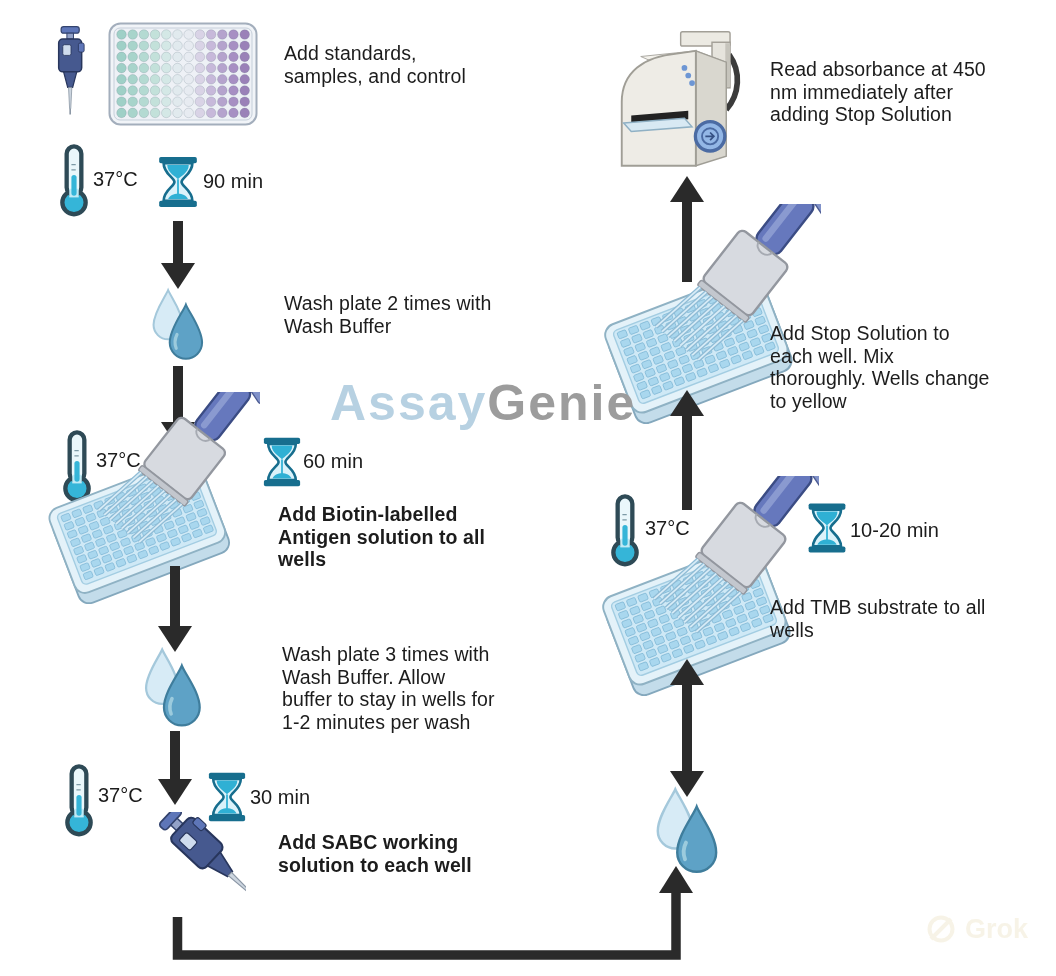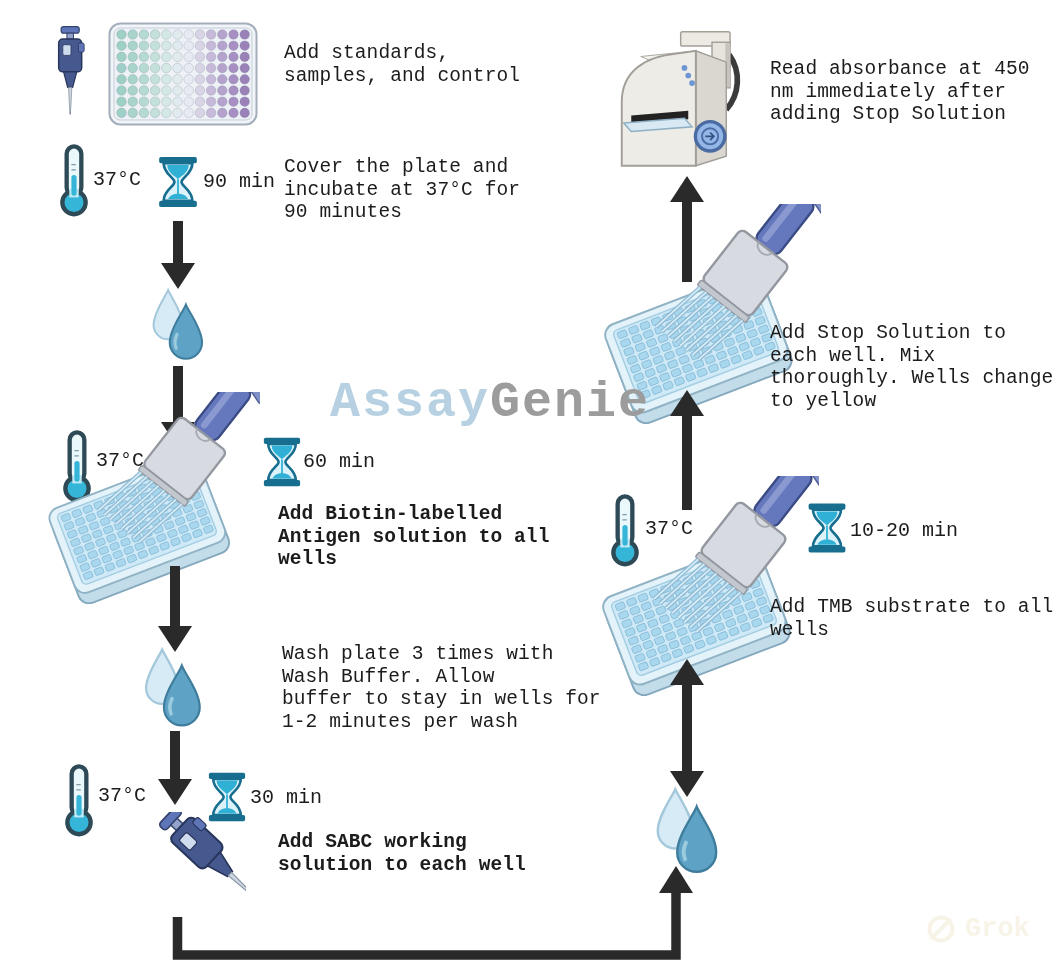--- a/index.html
+++ b/index.html
@@ -1,17 +1,17 @@
 <!DOCTYPE html>
 <html><head>
 <meta charset="utf-8">
 <style>
   html,body{margin:0;padding:0;background:#fff;}
   #canvas{position:relative;width:1056px;height:976px;background:#ffffff;overflow:hidden;
-          font-family:Liberation Mono, monospace;}
+          font-family:Liberation Sans, sans-serif;}
   .abs{position:absolute;}
   .step-text{font-size:19.5px;line-height:22.5px;color:#1c1c1c;white-space:pre-line;letter-spacing:.1px;}
   .bold{font-weight:700;}
   .icon-label{font-size:20px;color:#1c1c1c;white-space:nowrap;}
   .wm{font-size:50px;font-weight:700;letter-spacing:2px;white-space:nowrap;}
   .wm-a{color:#b7d1e2;}
   .wm-g{color:#9c9c9c;}
   .grok{display:flex;gap:9px;opacity:.55;}
   .grok-label{font-size:27px;font-weight:700;color:#f1ead4;}
   svg{display:block;}
@@ -176,36 +176,35 @@
         <use href="#sym-thermo"></use>
       </svg>
   </div>
   <div class="abs icon-label" style="left:93px;top:168px">37°C</div>
   <div class="abs" style="left:156px;top:156px;width:44px;height:52px">
     <svg width="44" height="52" viewBox="0 0 48 58">
         <use href="#sym-hour"></use>
       </svg>
   </div>
   <div class="abs icon-label" style="left:203px;top:170px">90 min</div>
-  <div class="abs step-text" style="left:284px;top:156px">Cover the plate and
-incubate at 37°C for
-90 minutes</div>
 
   <div class="abs" style="left:161px;top:221px">
     <svg width="34" height="68" viewBox="0 0 34 68">
       <rect x="12" y="0" width="10" height="44" fill="#2a2a2a"></rect>
       <polygon points="0,42 34,42 17,68" fill="#2a2a2a"></polygon>
     </svg>
   </div>
 
   <div class="abs" style="left:142px;top:286px;width:70px;height:76px">
     <svg width="70" height="76" viewBox="0 0 74 94">
         <use href="#sym-drops"></use>
       </svg>
   </div>
+  <div class="abs step-text" style="left:284px;top:292px">Wash plate 2 times with
+Wash Buffer</div>
 
   <div class="abs" style="left:161px;top:366px">
     <svg width="34" height="82" viewBox="0 0 34 82">
       <rect x="12" y="0" width="10" height="58" fill="#2a2a2a"></rect>
       <polygon points="0,56 34,56 17,82" fill="#2a2a2a"></polygon>
     </svg>
   </div>
 
   <div class="abs" style="left:58px;top:428px;width:38px;height:78px">
     <svg width="38" height="78" viewBox="0 0 44 86">

